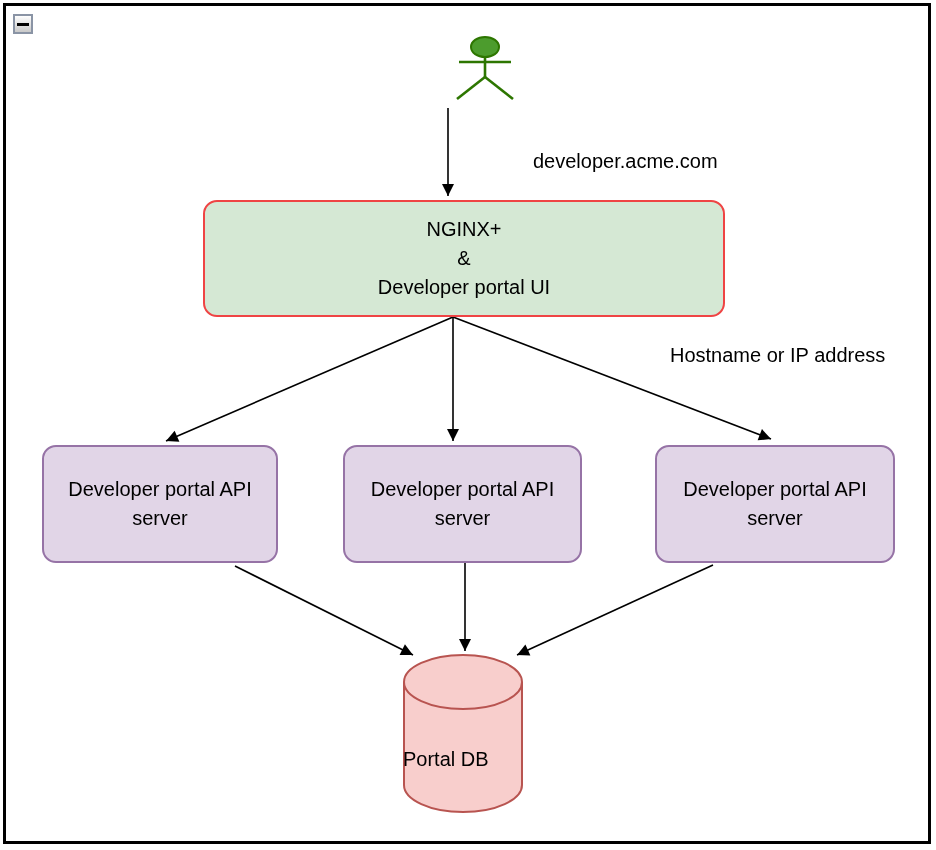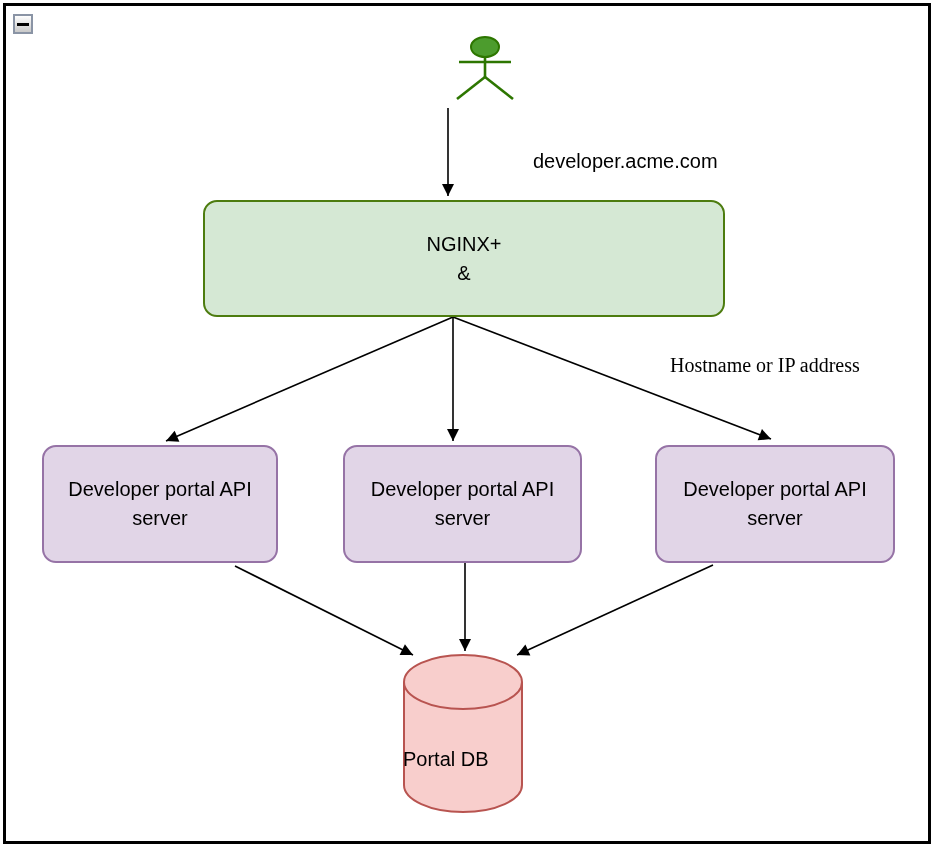--- a/index.html
+++ b/index.html
@@ -23,34 +23,34 @@
     width:12px;height:3px;background:#000;display:block;
   }
   .layer{position:absolute;left:0;top:0;width:936px;height:850px;}
   .node{
     position:absolute;box-sizing:border-box;border-radius:14px;
     display:flex;align-items:center;justify-content:center;
     text-align:center;font-size:20px;line-height:29px;
   }
   .gateway{
     left:203px;top:200px;width:522px;height:117px;
-    background:#D5E8D4;border:2px solid #4d7c0f;
+    background:#D5E8D4;border:2px solid #ef4444;
   }
   .api{
     background:#E1D5E7;border:2px solid #9673A6;
     top:445px;height:118px;padding:16px 14px;
   }
   .api1{left:42px;width:236px;}
   .api2{left:343px;width:239px;}
   .api3{left:655px;width:240px;}
   .edge-label{
     position:absolute;font-size:20px;white-space:nowrap;margin-left:45px;
   }
   .lbl-dev{left:488px;top:150px;}
-  .lbl-host{left:625px;top:354px;font-family:Liberation Serif, serif;}
+  .lbl-host{left:625px;top:344px;}
   .db-label{
     position:absolute;left:403px;top:748px;width:120px;
     text-align:left;font-size:20px;
   }
   svg{display:block;}
 </style>
 </head>
 <body>
 
 <div class="frame"></div>
@@ -87,20 +87,21 @@
   <g fill="#F8CECC" stroke="#B85450" stroke-width="2">
     <path d="M404,682 A59,27 0 0 1 522,682 L522,785 A59,27 0 0 1 404,785 Z"></path>
     <path d="M404,682 A59,27 0 0 0 522,682" fill="none"></path>
   </g>
 </svg>
 
 <div class="node gateway">
   <div>
     <div>NGINX+</div>
     <div>&amp;</div>
+    <div>Developer portal UI</div>
   </div>
 </div>
 
 <div class="node api api1">
   <span>Developer portal API server</span>
 </div>
 <div class="node api api2">
   <span>Developer portal API server</span>
 </div>
 <div class="node api api3">

